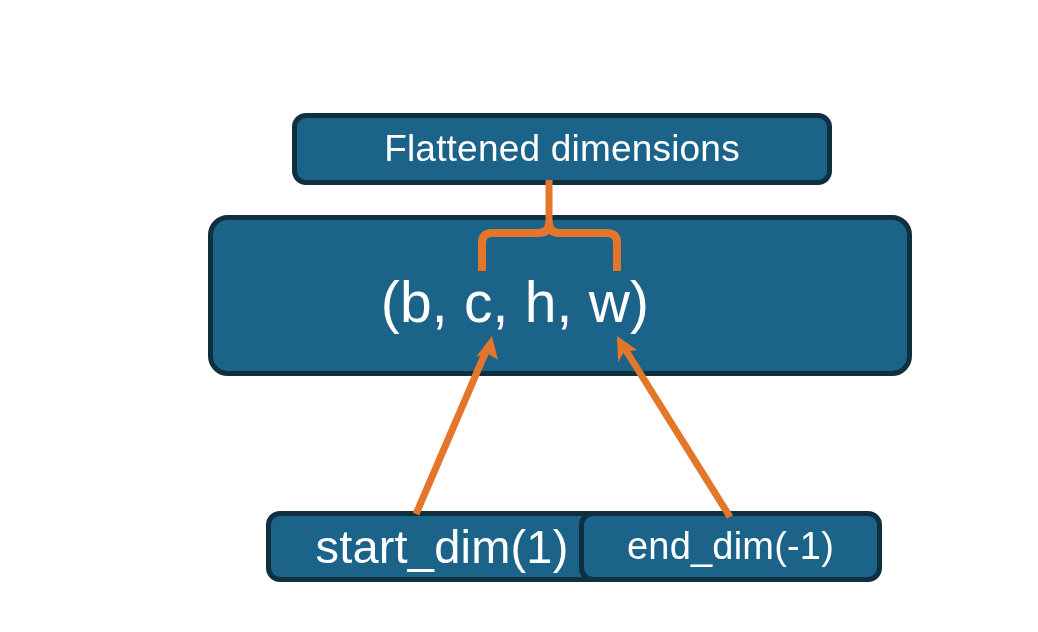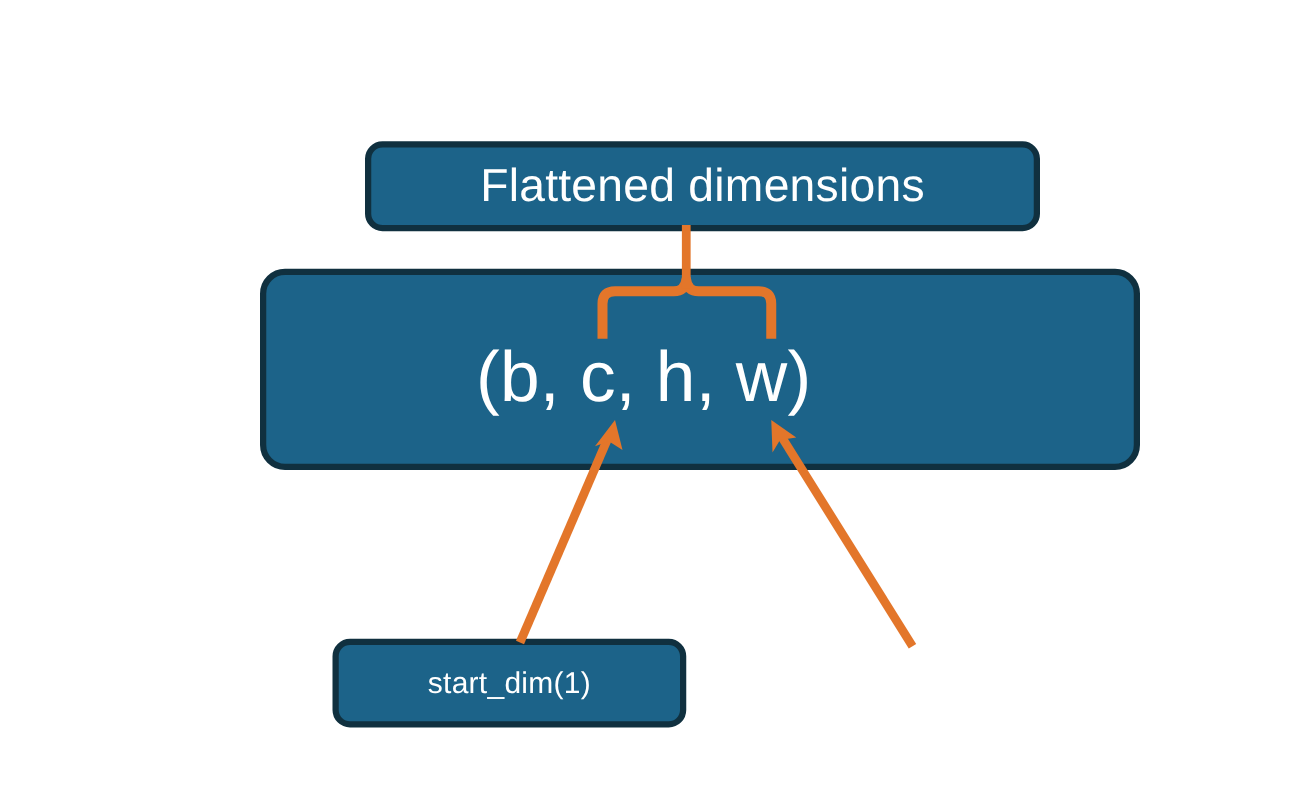--- a/index.html
+++ b/index.html
@@ -45,23 +45,23 @@
     top: 215px;
     width: 704px;
     height: 161px;
     font-size: 57px;
     border-radius: 20px;
     margin-left: 32px;
   }
   #node-start-dim {
     left: 266px;
     top: 511px;
-    width: 283px;
+    width: 352px;
     height: 71px;
-    font-size: 24px;
+    font-size: 47px;
     border-radius: 14px;
     align-items: center;
   }
   #node-end-dim {
     left: 579px;
     top: 511px;
     width: 303px;
     height: 71px;
     font-size: 38px;
     border-radius: 14px;
@@ -91,20 +91,23 @@
   </div>
 
   <div class="node" id="node-shape">
     <span id="shape-label">(b, c, h, w)</span>
   </div>
 
   <div class="node" id="node-start-dim">
     <span>start_dim(1)</span>
   </div>
 
+  <div class="node" id="node-end-dim">
+    <span>end_dim(-1)</span>
+  </div>
 
   <svg id="overlay-arrows" viewBox="0 0 1038 632">
 
     <g>
       <path d="M 482 271
                L 482 243
                Q 482 233 492 233
                L 539 233
                Q 548 233 549 224
                Q 550 233 559 233

